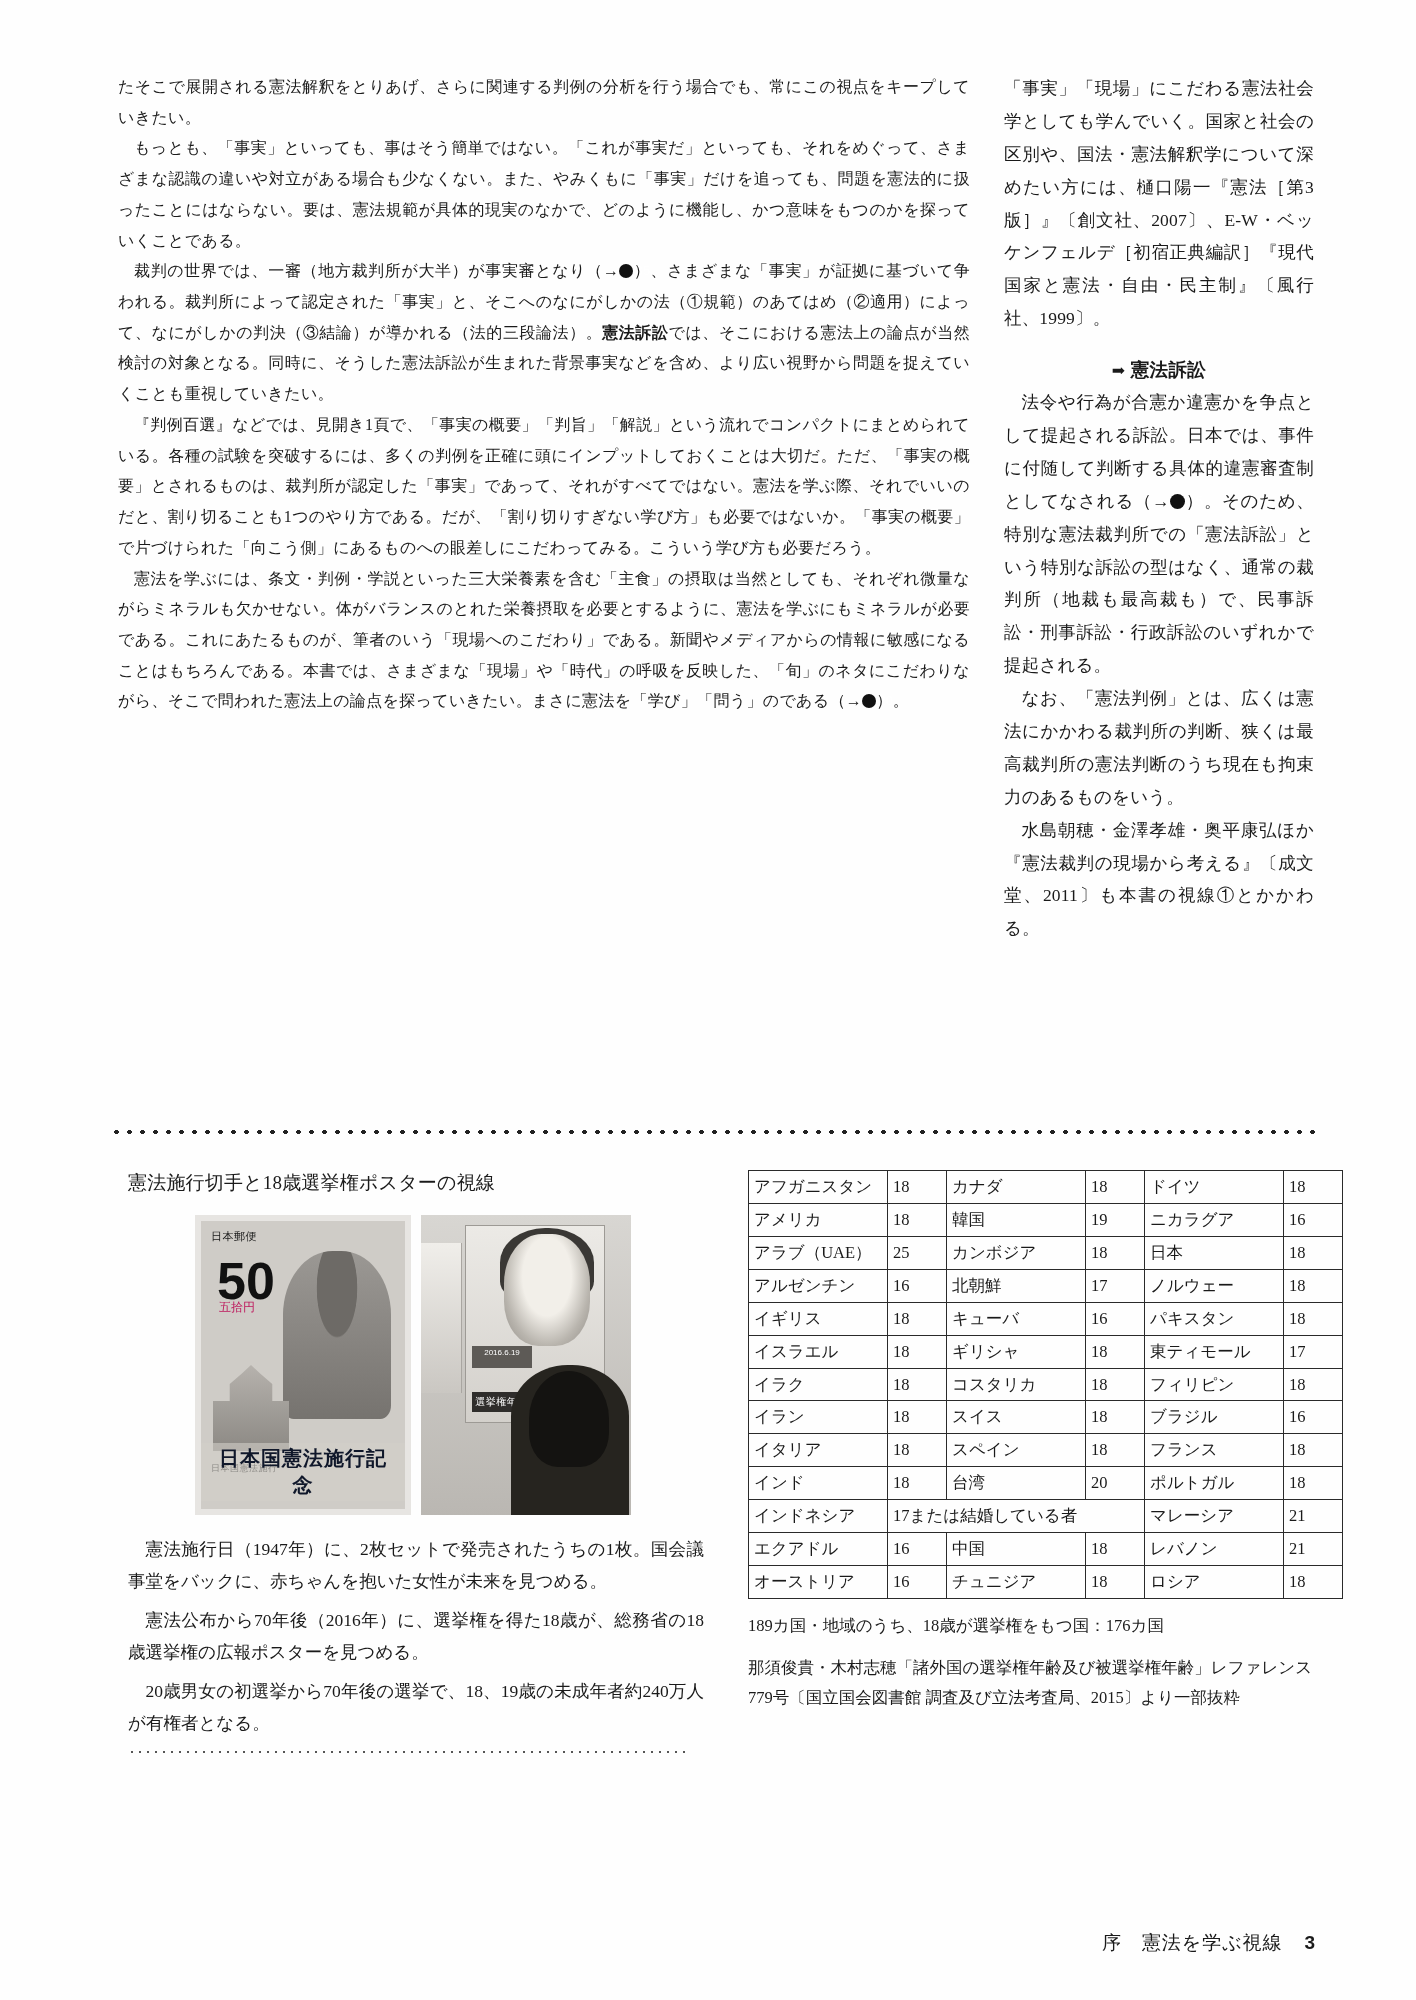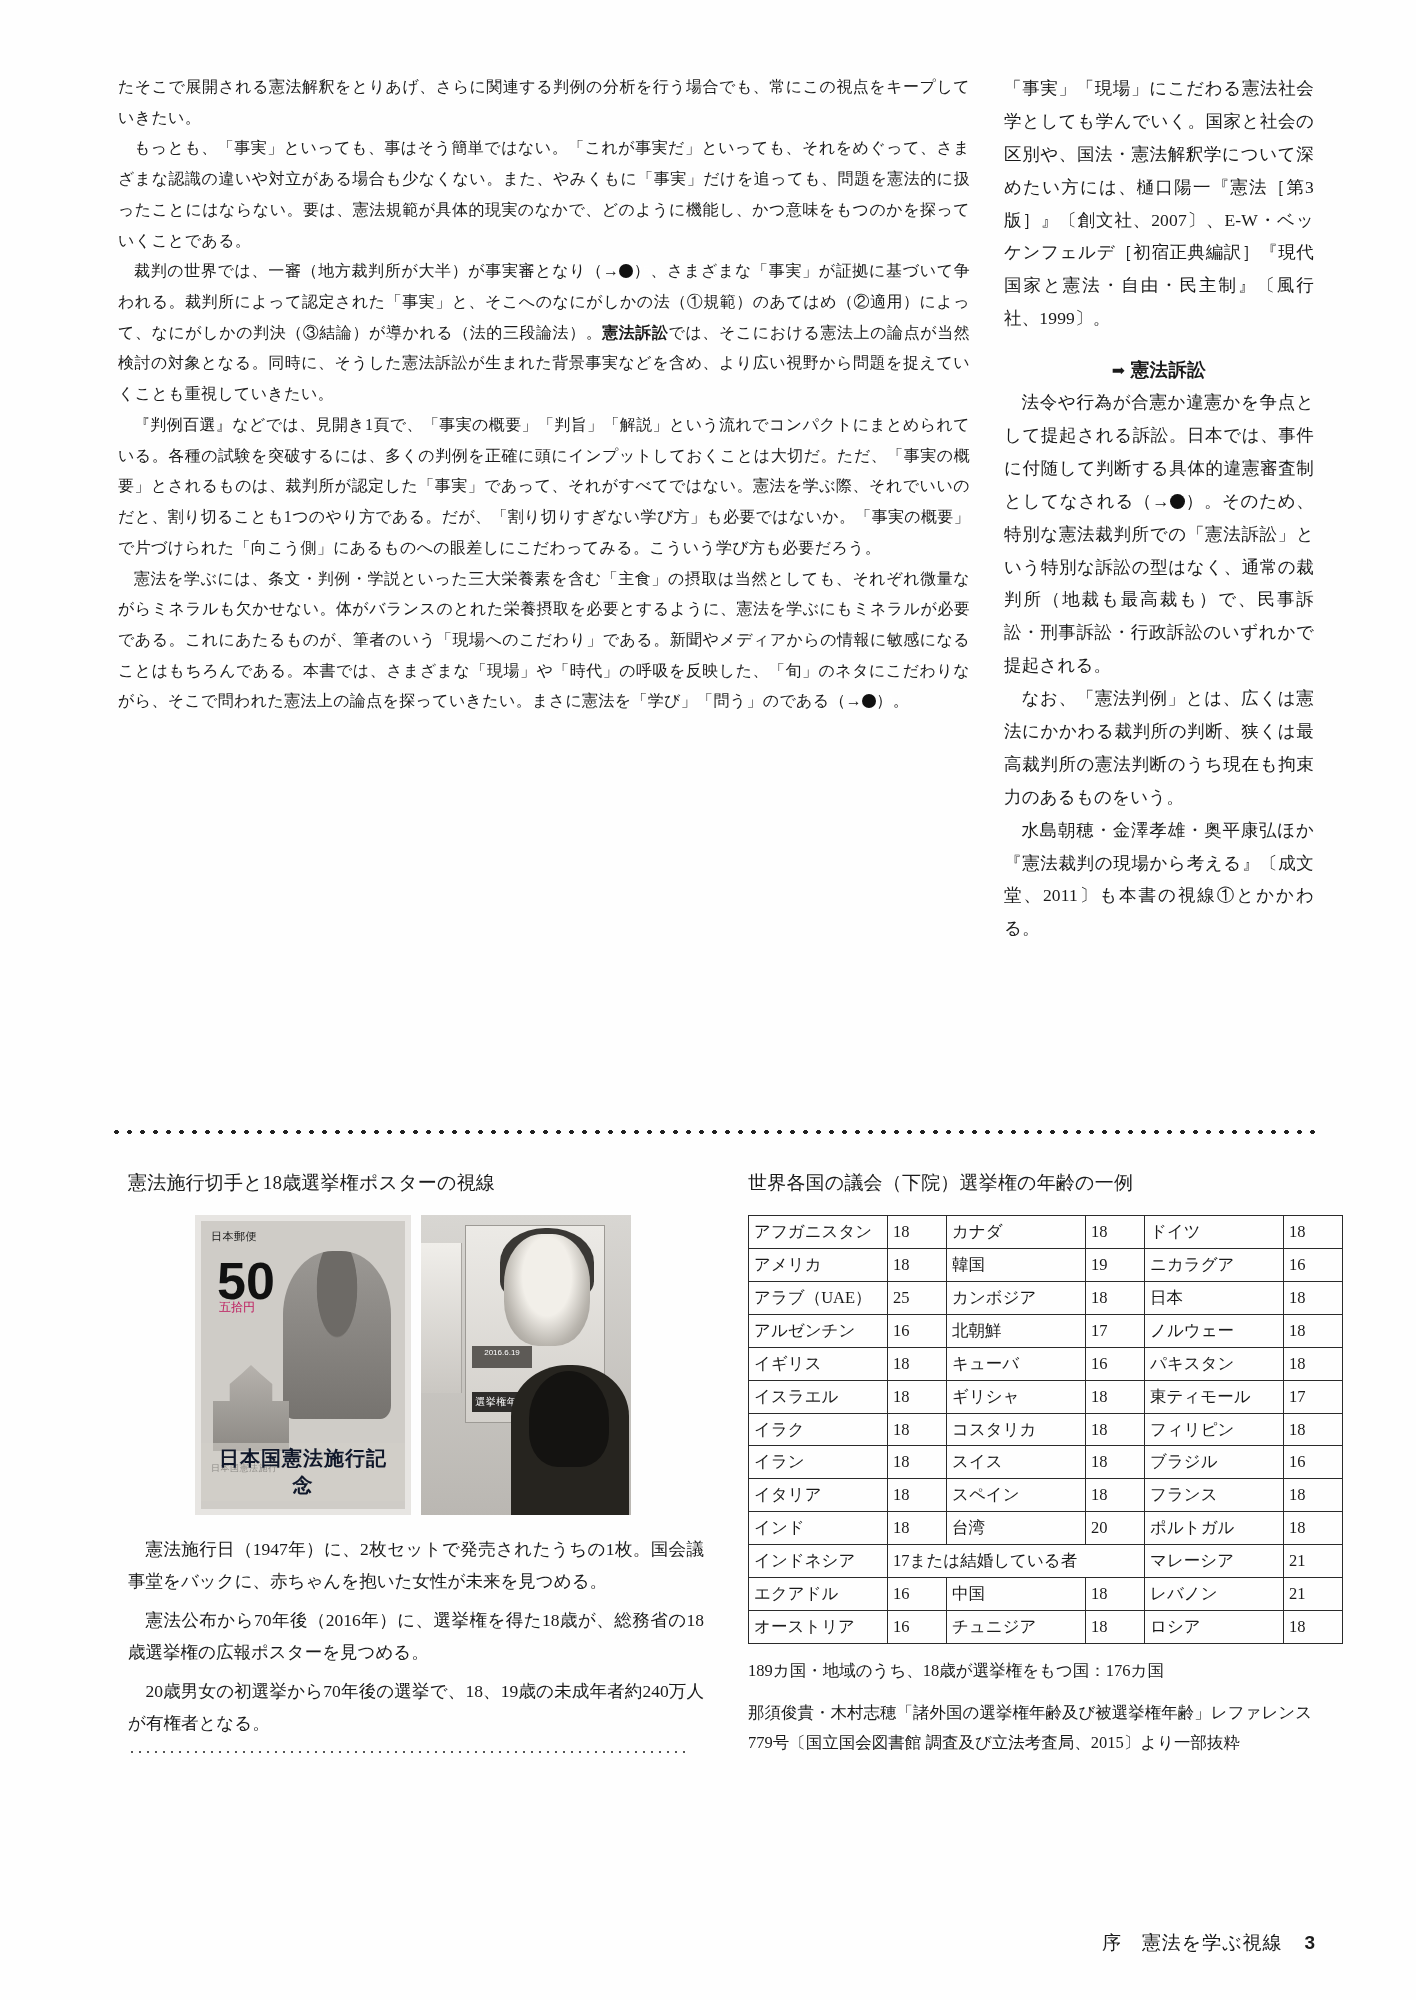--- a/index.html
+++ b/index.html
@@ -424,21 +424,20 @@
       <div class="cap-group">
         <p class="cap indent">憲法公布から70年後（2016年）に、選挙権を得た18歳が、総務省の18歳選挙権の広報ポスターを見つめる。</p>
       </div>
       <div class="cap-group">
         <p class="cap indent">20歳男女の初選挙から70年後の選挙で、18、19歳の未成年者約240万人が有権者となる。</p>
       </div>
       <div class="caption-dots"></div>
     </div>
 
     <div class="br">
-      <div class="fig-title" style="margin-left:0;">世界各国の議会（下院）選挙権の年齢の一例</div>
       <table class="vote">
         <tbody>
           <tr>
             <td class="country">アフガニスタン</td>
             <td class="age">18</td>
             <td class="country">カナダ</td>
             <td class="age">18</td>
             <td class="country">ドイツ</td>
             <td class="age">18</td>
           </tr>

